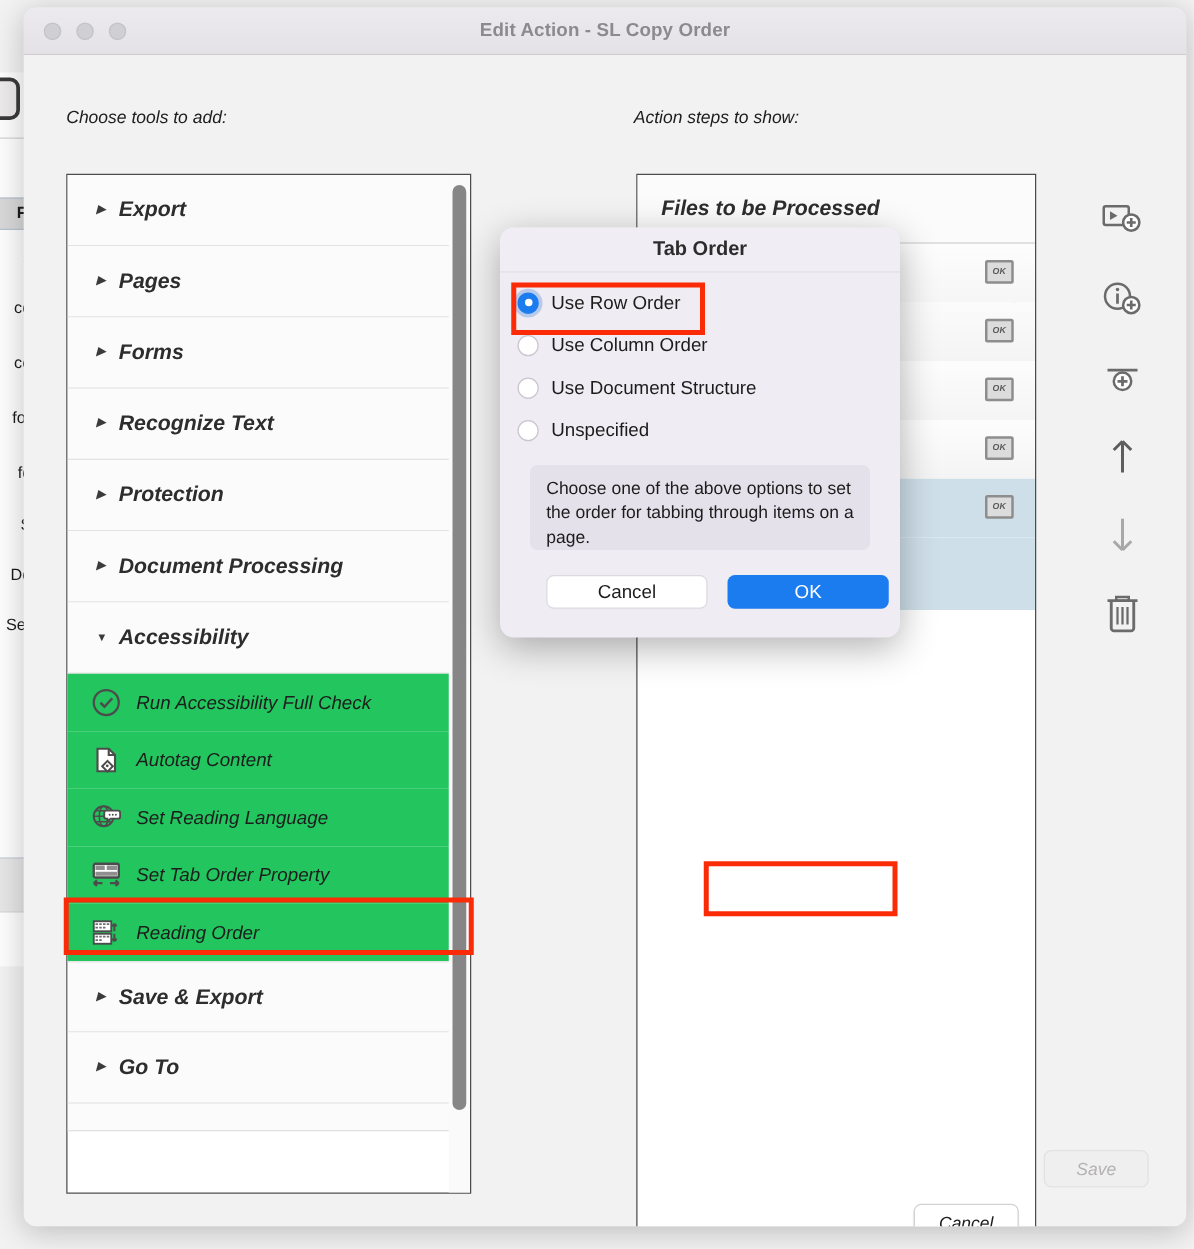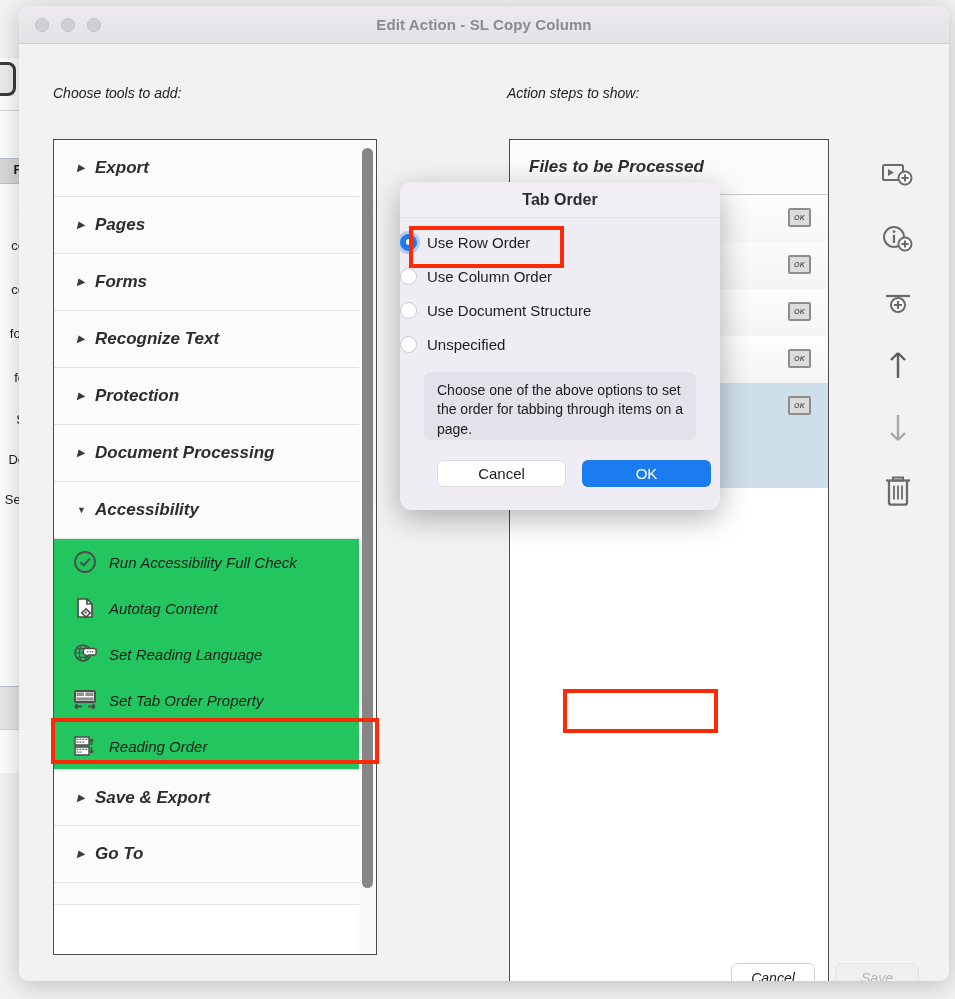--- a/index.html
+++ b/index.html
@@ -145,38 +145,38 @@
   
   .btn{
     position:absolute; height:30px; border-radius:6px;
     font-size:14px; display:flex; align-items:center; justify-content:center;
   }
   .btn-cancel{
     left:712px; top:919px; width:84px; background:#fff;
     border:1px solid #d2d2d2; color:#1c1c1c; box-shadow:0 1px 1px rgba(0,0,0,.08);
   }
   .btn-save{
-    left:816px; top:919px; width:84px; background:#f0efef;
+    left:816px; top:876px; width:84px; background:#f0efef;
     border:1px solid #e2e1e1; color:#b4b2b2;
   }
 
   
   .modal{
     position:absolute; left:400px; top:182px; width:320px; height:328px;
     background:#efecf3; border-radius:11px;
     box-shadow:0 8px 30px rgba(0,0,0,.30);
     overflow:hidden;
   }
   .modal-title{
     height:36px; display:flex; align-items:center; justify-content:center;
     font-size:16px; font-weight:bold; color:#2c2c2c;
     background:#f0edf4; border-bottom:1px solid #e2dfe7;
   }
   .radio-row{
-    position:relative; height:34px; display:flex; align-items:center; padding-left:0;
+    position:relative; height:34px; display:flex; align-items:center; padding-left:14px;
   }
   .radio{
     width:17px; height:17px; border-radius:50%;
     background:#fff; border:1px solid #c9c6cf; flex:none;
   }
   .radio.on{
     background:#1b7cf0; border:1px solid #1b7cf0;
     box-shadow:0 0 0 3px rgba(120,160,225,.45);
     display:flex; align-items:center; justify-content:center;
   }
@@ -218,21 +218,21 @@
   </div>
 
   <div class="window">
 
     <div class="titlebar">
       <div class="lights">
         <div class="light"></div>
         <div class="light"></div>
         <div class="light"></div>
       </div>
-      <div class="win-title">Edit Action - SL Copy Column</div>
+      <div class="win-title">Edit Action - SL Copy Order</div>
     </div>
 
     <div class="content">
 
       <div class="col-label" style="left:34px; top:41px;">Choose tools to add:</div>
       <div class="col-label" style="left:488px; top:41px;">Action steps to show:</div>
 
       <div class="panel panel-left">
 
         <div class="grp">

